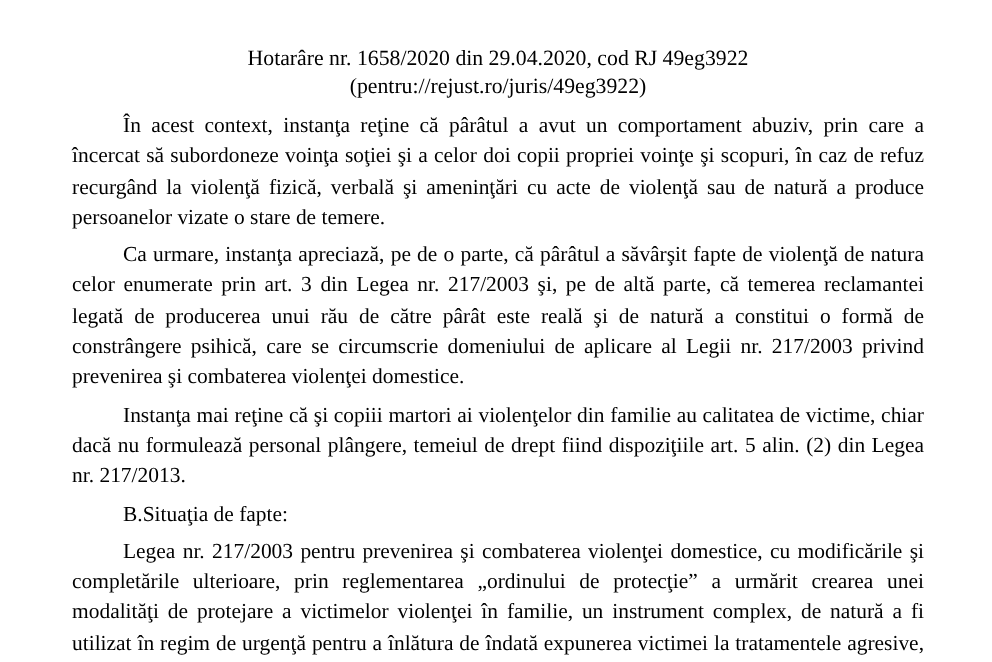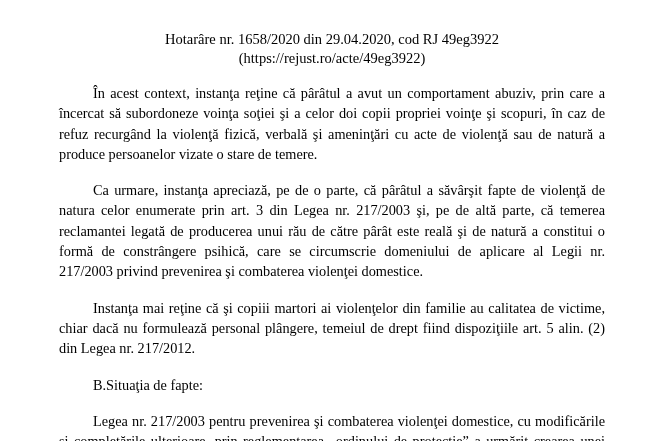--- a/index.html
+++ b/index.html
@@ -29,37 +29,37 @@
   .doc-title, .doc-url {
     white-space: nowrap;
   }
   .body-text {
     margin-top: 7px;
     font-size: 14.3px;
     line-height: 20.3px;
     text-align: justify;
   }
   .body-text p {
-    margin: 16px;
+    margin: 5px;
     padding: 0;
     text-indent: 34px;
   }
 </style>
 </head>
 <body>
 
 <div class="page">
 
   <header class="title-block">
     <div class="doc-title">Hotarâre nr. 1658/2020 din 29.04.2020, cod RJ 49eg3922</div>
-    <div class="doc-url">(https://rejust.ro/acte/49eg3922)</div>
+    <div class="doc-url">(pentru://rejust.ro/juris/49eg3922)</div>
   </header>
 
   <main class="body-text">
     <p>În acest context, instanţa reţine că pârâtul a avut un comportament abuziv, prin care a încercat să subordoneze voinţa soţiei şi a celor doi copii propriei voinţe şi scopuri, în caz de refuz recurgând la violenţă fizică, verbală şi ameninţări cu acte de violenţă sau de natură a produce persoanelor vizate o stare de temere.</p>
     <p>Ca urmare, instanţa apreciază, pe de o parte, că pârâtul a săvârşit fapte de violenţă de natura celor enumerate prin art. 3 din Legea nr. 217/2003 şi, pe de altă parte, că temerea reclamantei legată de producerea unui rău de către pârât este reală şi de natură a constitui o formă de constrângere psihică, care se circumscrie domeniului de aplicare al Legii nr. 217/2003 privind prevenirea şi combaterea violenţei domestice.</p>
-    <p>Instanţa mai reţine că şi copiii martori ai violenţelor din familie au calitatea de victime, chiar dacă nu formulează personal plângere, temeiul de drept fiind dispoziţiile art. 5 alin. (2) din Legea nr. 217/2012.</p>
+    <p>Instanţa mai reţine că şi copiii martori ai violenţelor din familie au calitatea de victime, chiar dacă nu formulează personal plângere, temeiul de drept fiind dispoziţiile art. 5 alin. (2) din Legea nr. 217/2013.</p>
     <p>B.Situaţia de fapte:</p>
     <p>Legea nr. 217/2003 pentru prevenirea şi combaterea violenţei domestice, cu modificările şi completările ulterioare, prin reglementarea „ordinului de protecţie” a urmărit crearea unei modalităţi de protejare a victimelor violenţei în familie, un instrument complex, de natură a fi utilizat în regim de urgenţă pentru a înlătura de îndată expunerea victimei la tratamentele agresive, prevăzând în art. 23 trei condiţii de admisibilitate:</p>
     <p>□Constatarea comiterii unui act de violenţă;</p>
   </main>
 
 </div>
 
 </body></html>

